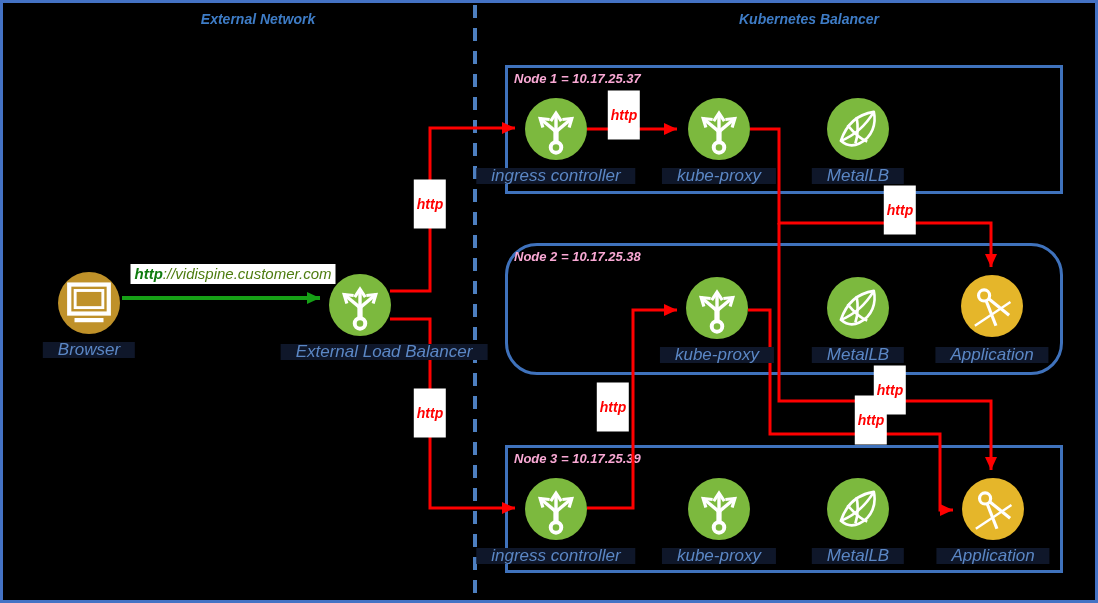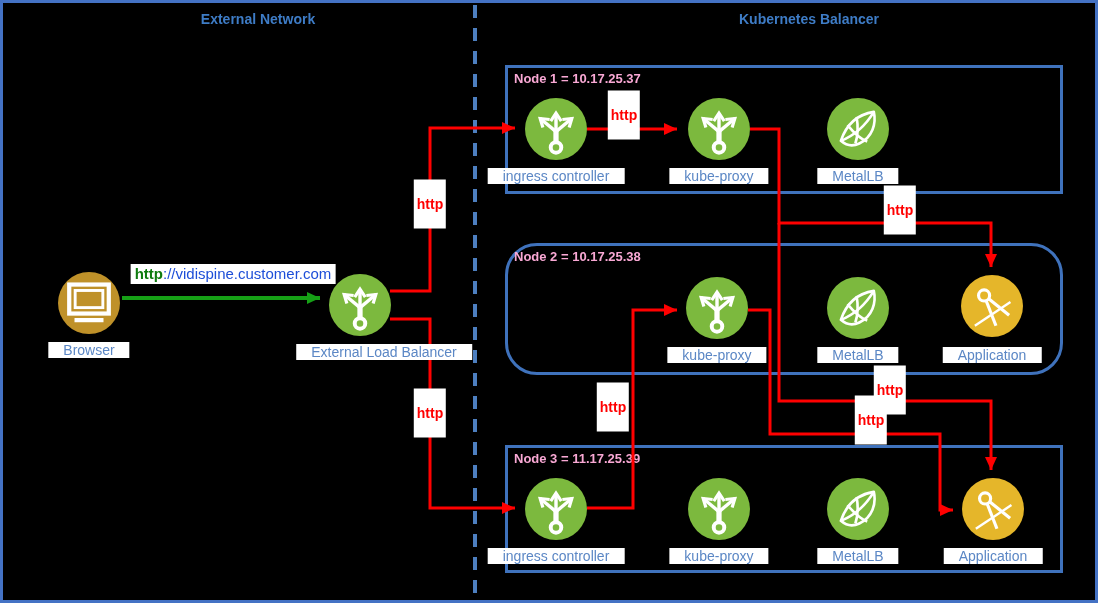--- a/index.html
+++ b/index.html
@@ -1,19 +1,20 @@
 <!DOCTYPE html>
 <html><head>
 <meta charset="utf-8">
 <style>
   html,body{margin:0;padding:0;background:#222;}
   #canvas{
     position:relative;width:1098px;height:603px;background:#000;
     border:3px solid #4472c4;box-sizing:border-box;overflow:hidden;
     font-family:"Liberation Sans",sans-serif;
+    font-style:italic;
   }
   .zone-title{
     position:absolute;top:8px;transform:translateX(-50%);
     font-size:14px;font-weight:bold;color:#3e7cc6;white-space:nowrap;
   }
   .node-box{
     position:absolute;border:3px solid #3f72bc;box-sizing:border-box;background:transparent;
   }
   .node-title{
     position:absolute;left:6px;top:3px;font-size:13px;font-weight:bold;color:#f9a8d4;white-space:nowrap;
@@ -22,49 +23,49 @@
   .circle{
     position:absolute;width:62px;height:62px;border-radius:50%;
     display:flex;align-items:center;justify-content:center;z-index:3;
   }
   .circle svg{width:58px;height:58px;display:block;}
   .green{background:#7cb93e;}
   .gold-dark{background:#bf9129;}
   .gold{background:#e5b62a;}
   .icon-label{
     position:absolute;transform:translateX(-50%);z-index:4;
-    font-size:14px;color:#5b87c5;background:#ffffff;padding:0 15px;line-height:16px;white-space:nowrap;
+    font-size:17px;color:#5b87c5;background:#0f172a;padding:0 15px;line-height:16px;white-space:nowrap;
   }
   .http-label{
     position:absolute;transform:translate(-50%,-50%);z-index:4;
     font-size:14px;font-weight:bold;color:#ff0000;background:#ffffff;padding:16px 3px;line-height:17px;
   }
   .url-label{
     position:absolute;transform:translate(-50%,-50%);z-index:4;
     font-size:15px;background:#ffffff;padding:0 4px;line-height:20px;white-space:nowrap;
   }
   .url-scheme{font-weight:bold;color:#0f7b0f;}
-  .url-rest{color:#1d4ed8;}
+  .url-rest{color:#4d7c0f;}
 </style>
 </head>
 <body>
 
 <div id="canvas">
 
   <div class="zone-title" style="left:255px;">External Network</div>
   <div class="zone-title" style="left:806px;">Kubernetes Balancer</div>
 
   <div class="node-box" style="left:502px;top:62px;width:558px;height:129px;">
     <div class="node-title">Node 1 = 10.17.25.37</div>
   </div>
   <div class="node-box" style="left:502px;top:240px;width:558px;height:132px;border-radius:32px;">
     <div class="node-title">Node 2 = 10.17.25.38</div>
   </div>
   <div class="node-box" style="left:502px;top:442px;width:558px;height:128px;">
-    <div class="node-title">Node 3 = 11.17.25.39</div>
+    <div class="node-title">Node 3 = 10.17.25.39</div>
   </div>
 
   <svg class="overlay" width="1098" height="603" viewBox="0 0 1098 603">
     <defs>
       <marker id="ar" markerUnits="userSpaceOnUse" markerWidth="14" markerHeight="12" refX="13" refY="6" orient="auto">
         <path d="M0,0 L13,6 L0,12 Z" fill="#ff0000"></path>
       </marker>
       <marker id="ag" markerUnits="userSpaceOnUse" markerWidth="14" markerHeight="12" refX="13" refY="6" orient="auto">
         <path d="M0,0 L13,6 L0,12 Z" fill="#16a016"></path>
       </marker>

